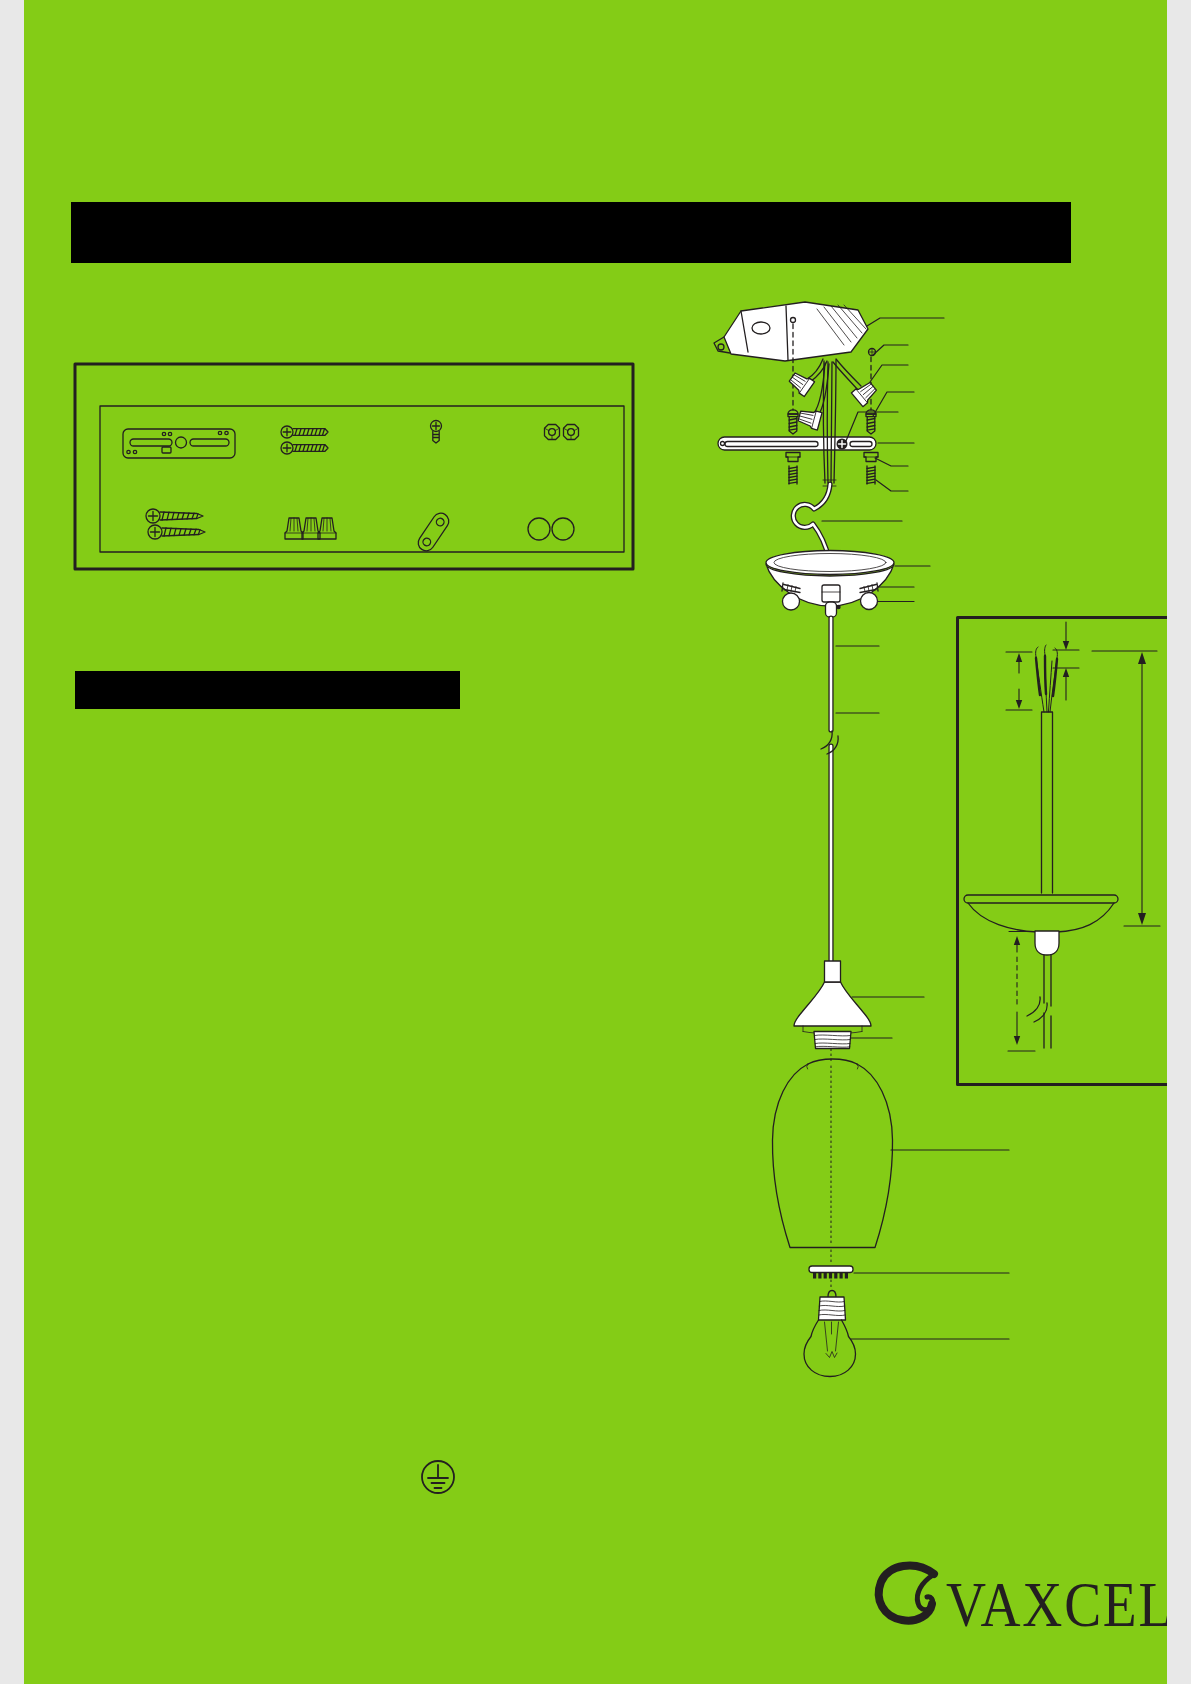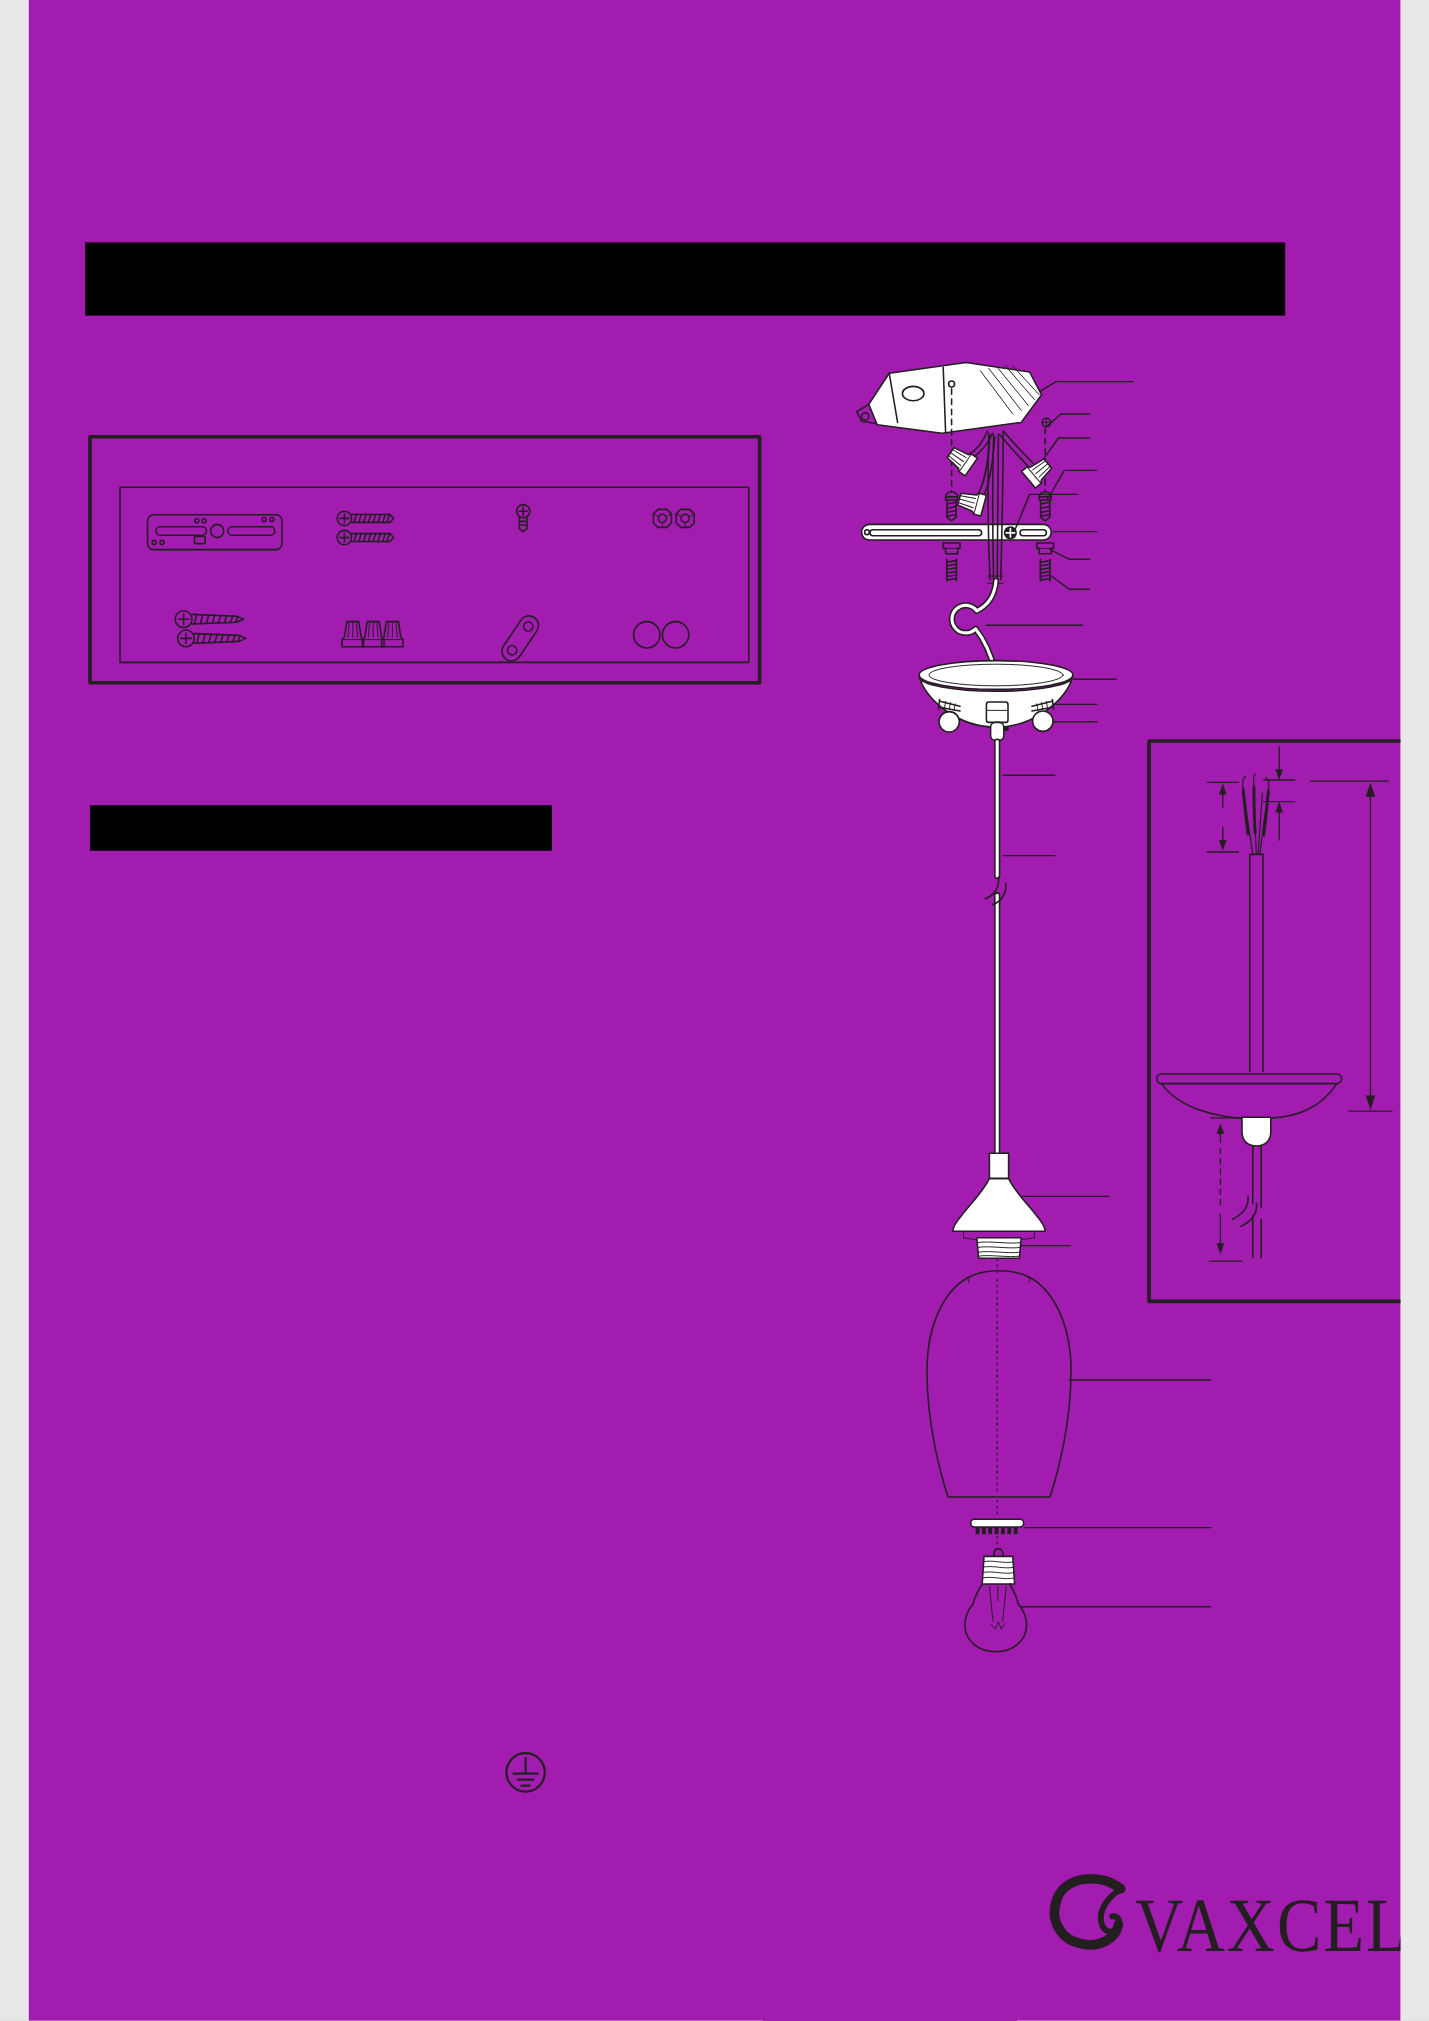--- a/index.html
+++ b/index.html
@@ -1,16 +1,16 @@
 <!DOCTYPE html>
 <html><head>
 <meta charset="utf-8">
 <style>
   html,body{margin:0;padding:0;background:#e8e8e8;}
-  .page{position:relative;width:1143px;height:1684px;background:#a21caf;margin:0 auto;
+  .page{position:relative;width:1143px;height:1684px;background:#84cc16;margin:0 auto;
         font-family:"Liberation Sans", sans-serif;overflow:hidden;}
   .bar{position:absolute;background:#000000;}
   .bar-top{left:47px;top:202px;width:1000px;height:61px;}
   .bar-section{left:51px;top:671px;width:385px;height:38px;}
   svg.art{position:absolute;left:0;top:0;}
   .ln{stroke:#231f20;fill:none;stroke-width:1.3;stroke-linejoin:round;stroke-linecap:round;}
   .fw{fill:#ffffff;}
   .fk{fill:#231f20;stroke:none;}
   .thin{stroke-width:0.8;}
   .thick{stroke-width:3;}

